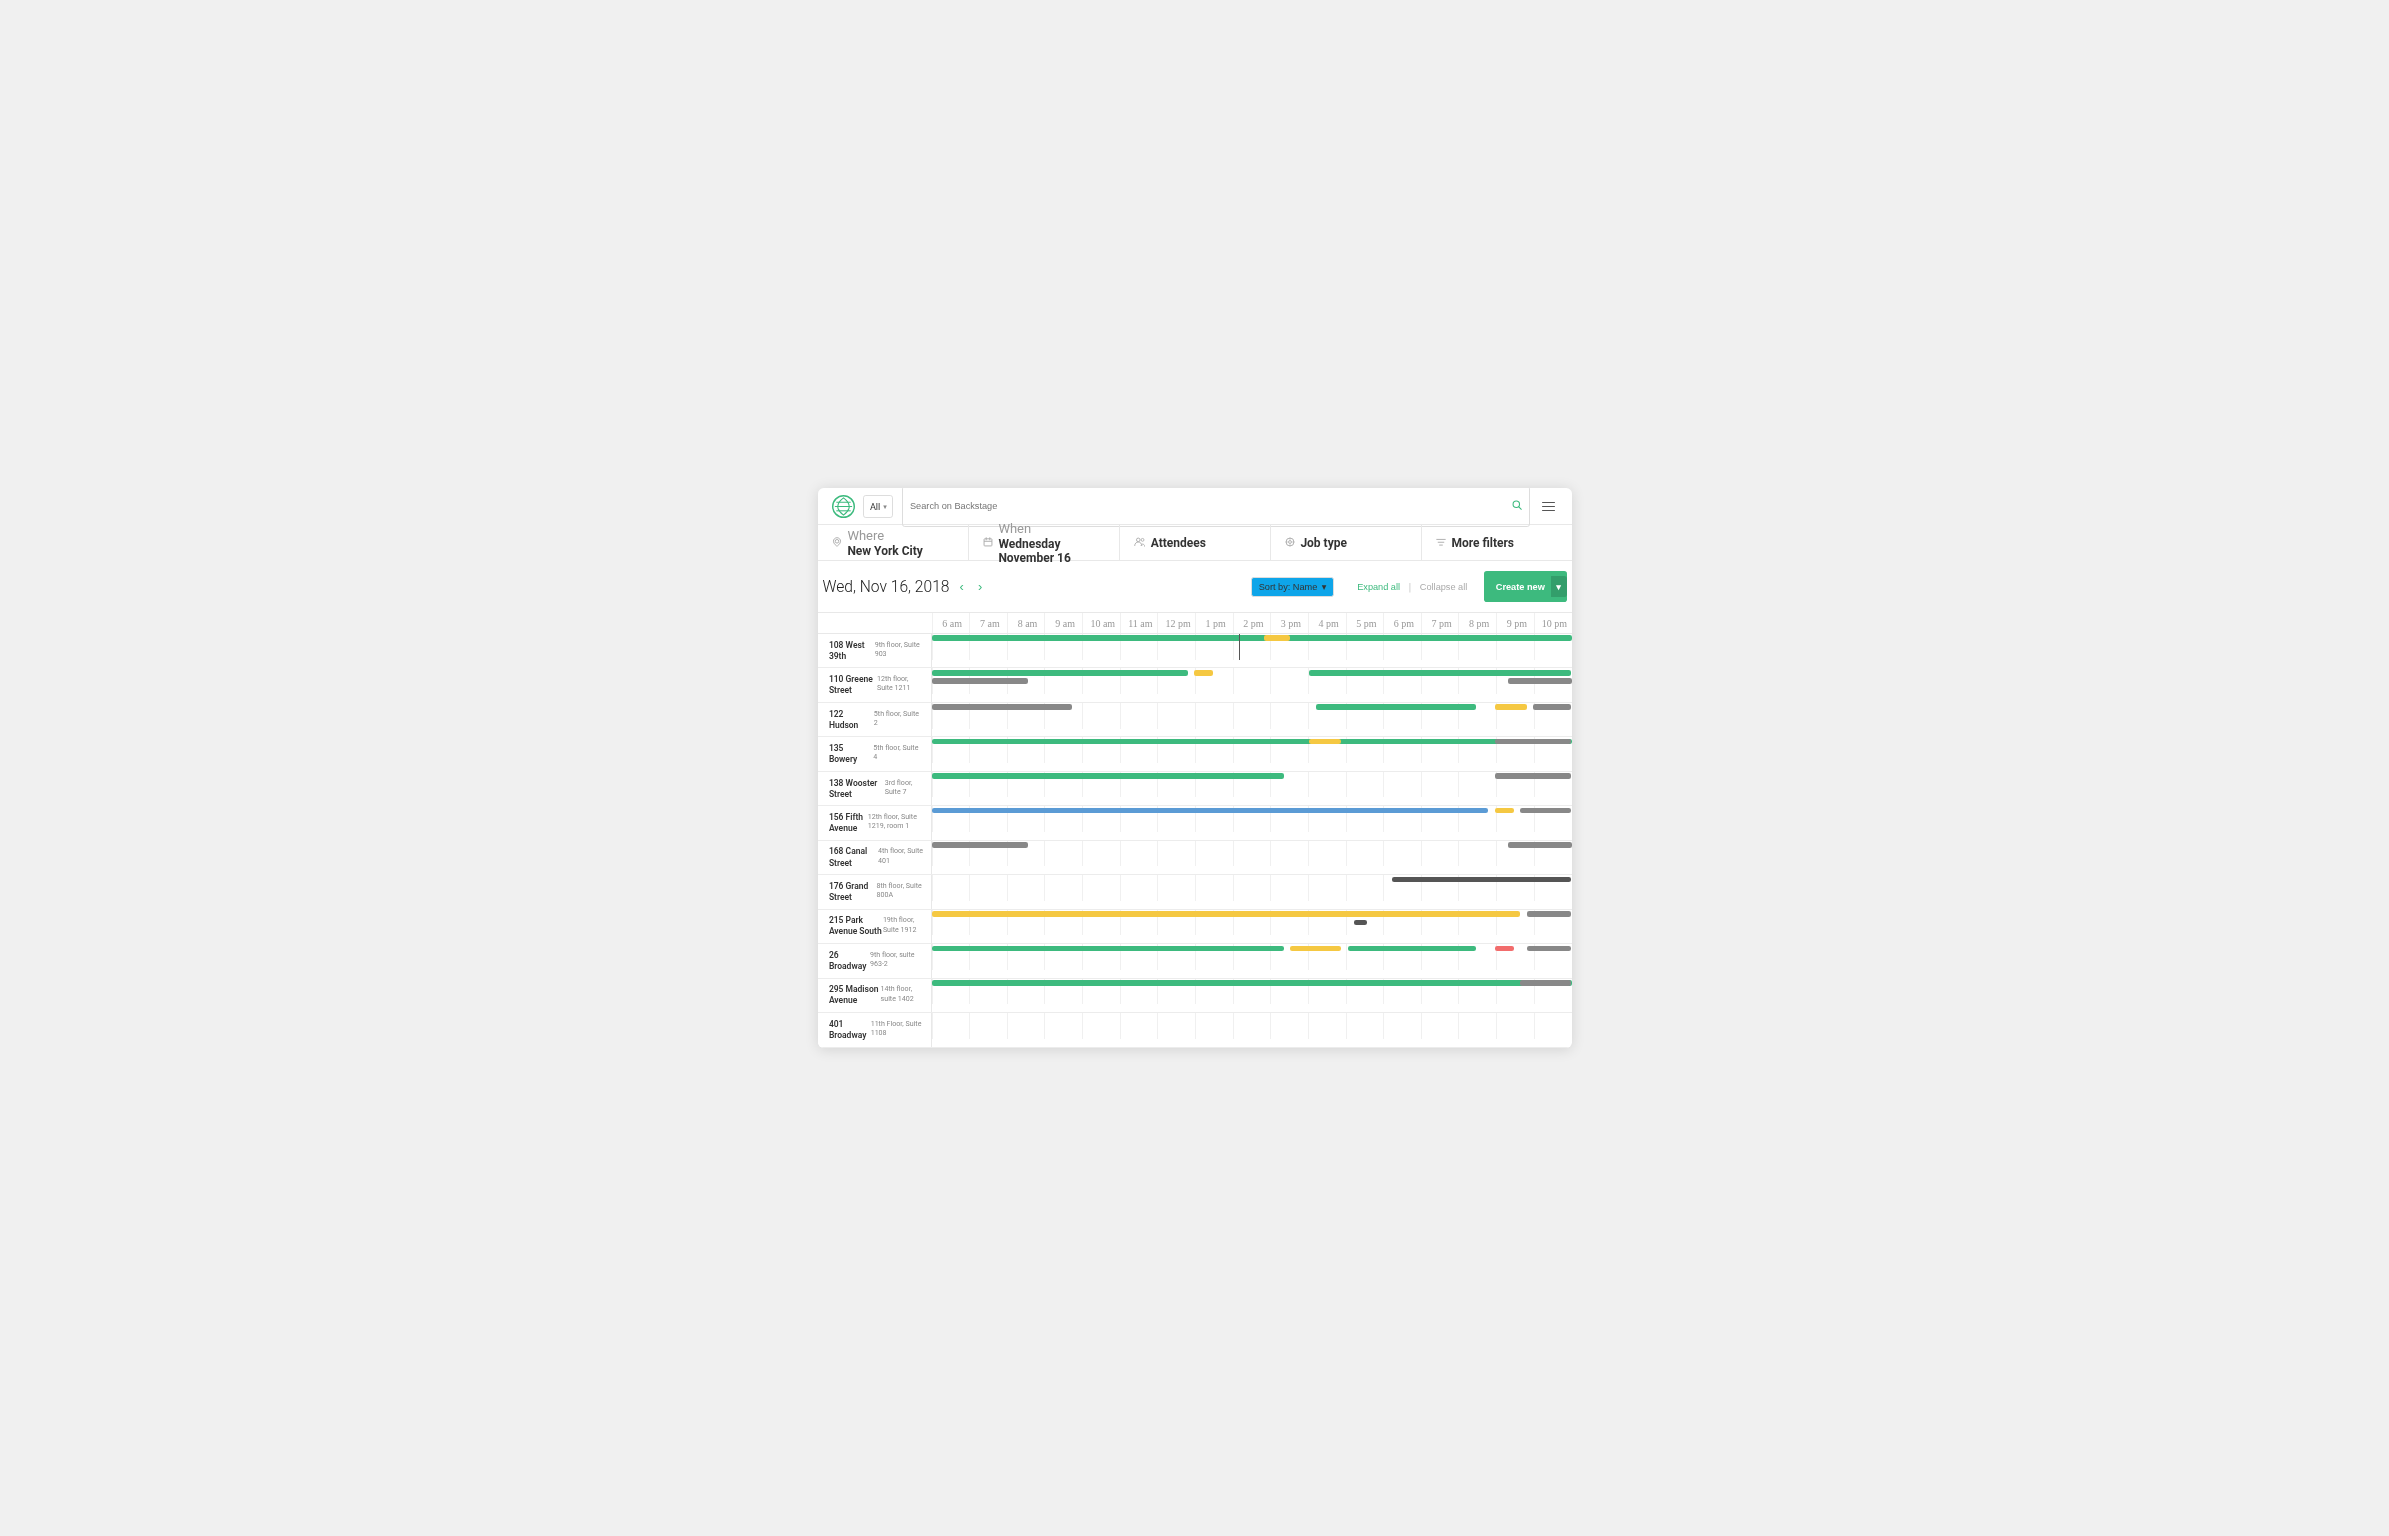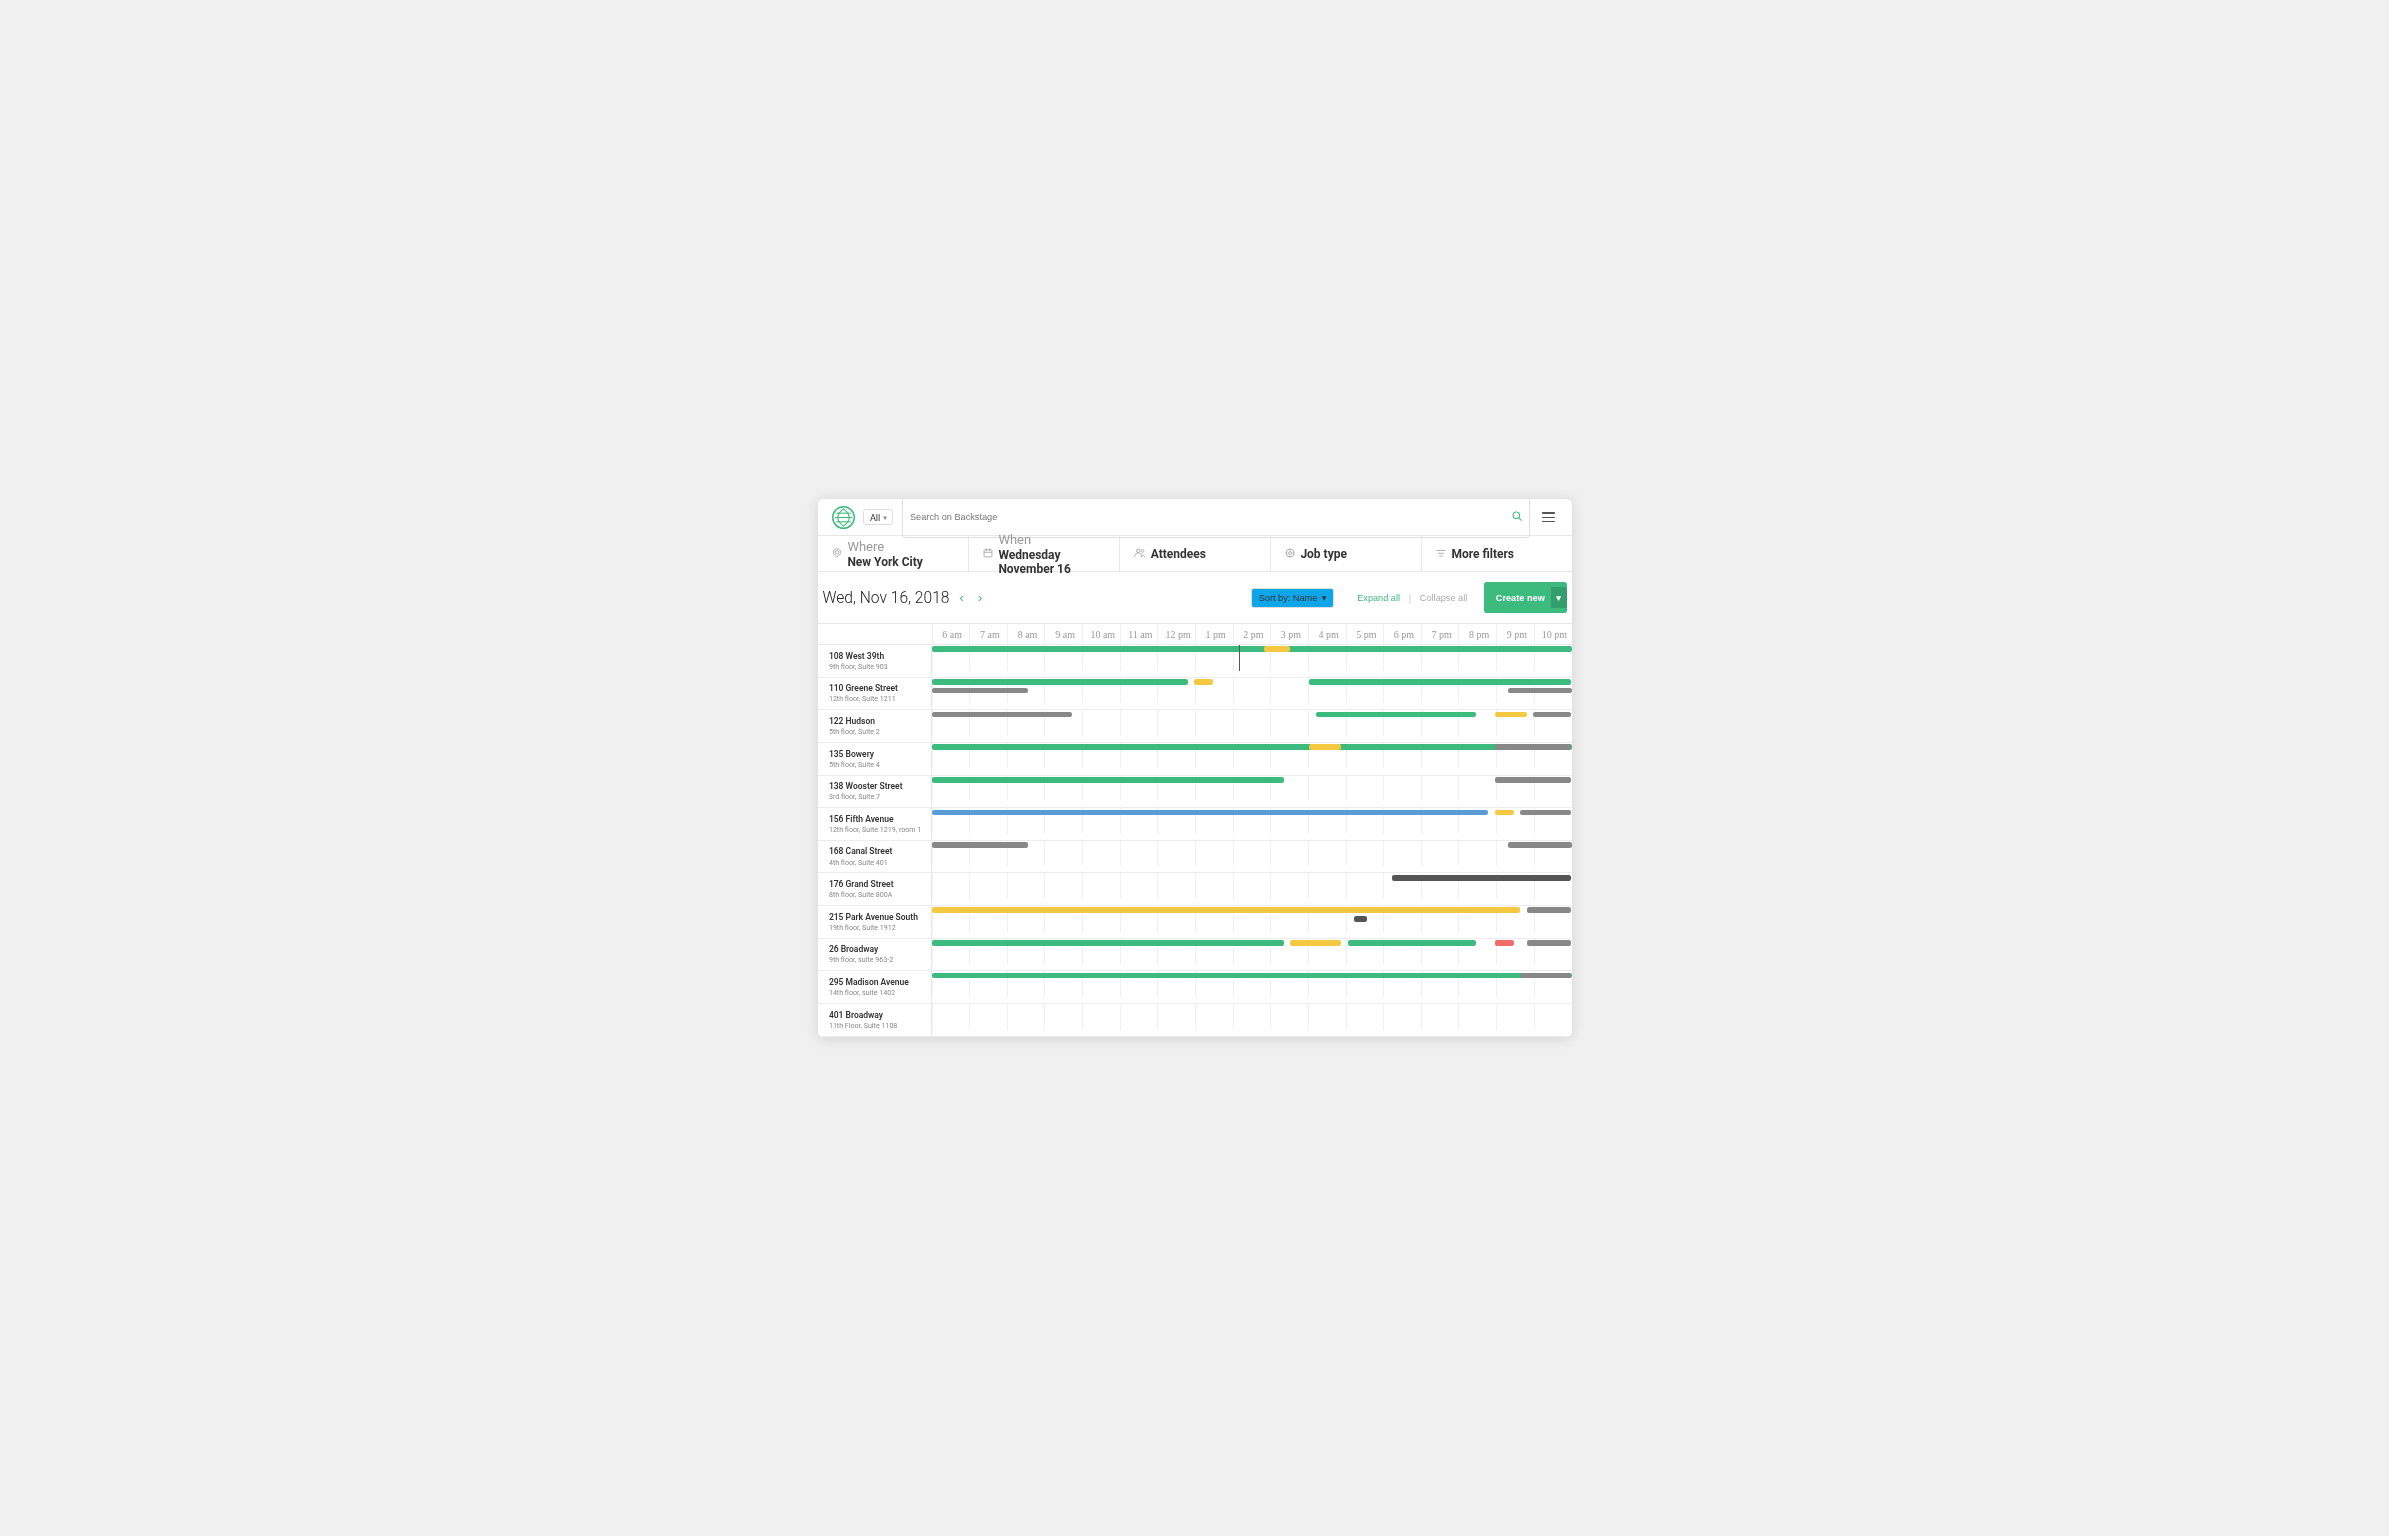--- a/index.html
+++ b/index.html
@@ -38,21 +38,21 @@
       border: 0.7px solid #ddd;
       border-radius: 2.8px;
       padding: 3.6px 5.7px;
       font-size: 9.2px;
       color: #333;
       background: white;
       cursor: pointer;
       display: flex;
       align-items: center;
       gap: 2.8px;
-      height: 16px;
+      height: 23px;
     }
     .search-bar {
       flex: 1;
       display: flex;
       align-items: center;
       border: 0.7px solid #ddd;
       border-radius: 2.8px;
       padding: 0 7.1px;
       height: 41px;
       gap: 5.7px;
@@ -247,21 +247,21 @@
       display: flex;
       border-bottom: 0.7px solid #ececec;
       min-height: 28.4px;
       align-items: stretch;
     }
     .venue-name-cell {
       width: 114px;
       flex-shrink: 0;
       padding: 5.7px 7.1px 5.7px 11.4px;
       display: flex;
-      flex-direction: column;
+      flex-direction: row;
       justify-content: center;
       border-right: 0.7px solid #e8e8e8;
       background: white;
       z-index: 5;
     }
     .venue-name-main {
       font-size: 8.5px;
       font-weight: 600;
       color: #333;
       line-height: 1.3;

